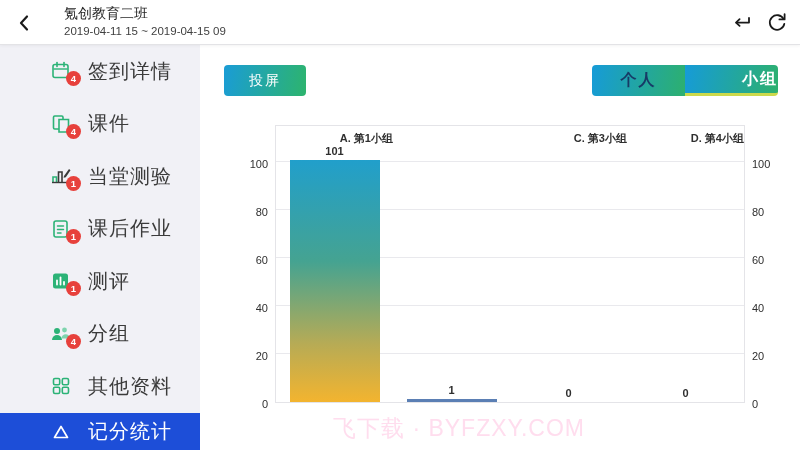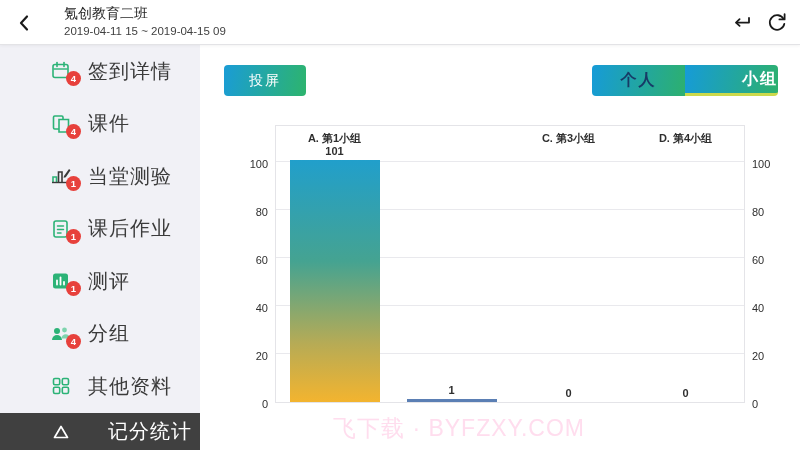--- a/index.html
+++ b/index.html
@@ -20,21 +20,21 @@
 
   
   .sidebar { position:absolute; left:0; top:45px; width:200px; height:405px; background:#f1f1f6;
              display:flex; flex-direction:column; }
   .side-item { height:52.5px; display:flex; align-items:center; padding-left:50px; cursor:pointer; }
   .side-icon { position:relative; width:22px; height:22px; margin-right:16px; flex:none; }
   .side-icon svg { display:block; }
   .badge { position:absolute; right:-9px; bottom:-4px; min-width:15px; height:15px; border-radius:8px;
            background:#e7413c; color:#fff; font-size:9.5px; line-height:15px; text-align:center; font-weight:bold; }
   .side-label { font-size:20px; color:#3b3b3b; letter-spacing:1px; }
-  .side-item.active { margin-top:auto; height:37px; background:#404040;gap:20px; }
+  .side-item.active { margin-top:auto; height:37px; background:#1d4ed8; }
   .side-item.active .side-label { color:#fff; }
 
   
   .cast-btn { position:absolute; left:224px; top:65px; width:82px; height:31px; border:none; border-radius:4px;
               background:linear-gradient(100deg,#1a9cd6,#2db46d); color:#fff; font-size:14px; letter-spacing:2px;
               cursor:pointer; font-family:inherit; }
   .toggle-group { position:absolute; left:592px; top:65px; width:186px; height:31px; display:flex; }
   .toggle-btn { flex:1; border:none; font-size:16px; font-weight:bold; letter-spacing:2px; cursor:pointer;
                 background:linear-gradient(100deg,#169bd8,#2db06e); font-family:Liberation Sans, sans-serif; }
   .toggle-btn.left { border-radius:4px 0 0 4px; color:#173a66; }
@@ -42,21 +42,21 @@
 
   
   .chart-wrap { position:absolute; left:230px; top:125px; width:560px; height:278px; }
   .chart-plot { position:absolute; left:45px; top:0; width:470px; height:278px; background:#fff;
                 border:1px solid #e4e4e8; display:flex; }
   .gridline { position:absolute; left:0; right:0; height:1px; background:#e9e9ed; }
   .ytick { position:absolute; width:38px; font-size:11px; color:#2f2f2f; }
   .ytick.left { left:0; text-align:right; }
   .ytick.right { right:0; text-align:left; }
   .chart-col { position:relative; flex:1; height:100%; }
-  .cat-label { position:absolute; top:5px; left:0; right:0; text-align:center; font-size:11px;
+  .cat-label { position:absolute; top:5px; left:0; right:0; text-align:right; font-size:11px;
                font-weight:bold; color:#2f2f2f; }
   .bar { position:absolute; bottom:0; left:50%; transform:translateX(-50%); width:90px; }
   .bar.fill-gradient { background:linear-gradient(180deg,#219fcb 0%,#45a391 42%,#b7ab55 76%,#f3b42f 100%); }
   .bar.fill-steel { background:#5b7fb4; }
   .val-label { position:absolute; left:50%; transform:translateX(-50%); font-size:11px; font-weight:bold; color:#2f2f2f;text-align:center; }
 
   
   .watermark { position:absolute; left:288px; top:413px; font-size:23px; color:#ffddee; letter-spacing:1px;margin-left:45px; }
 </style>
 </head>

